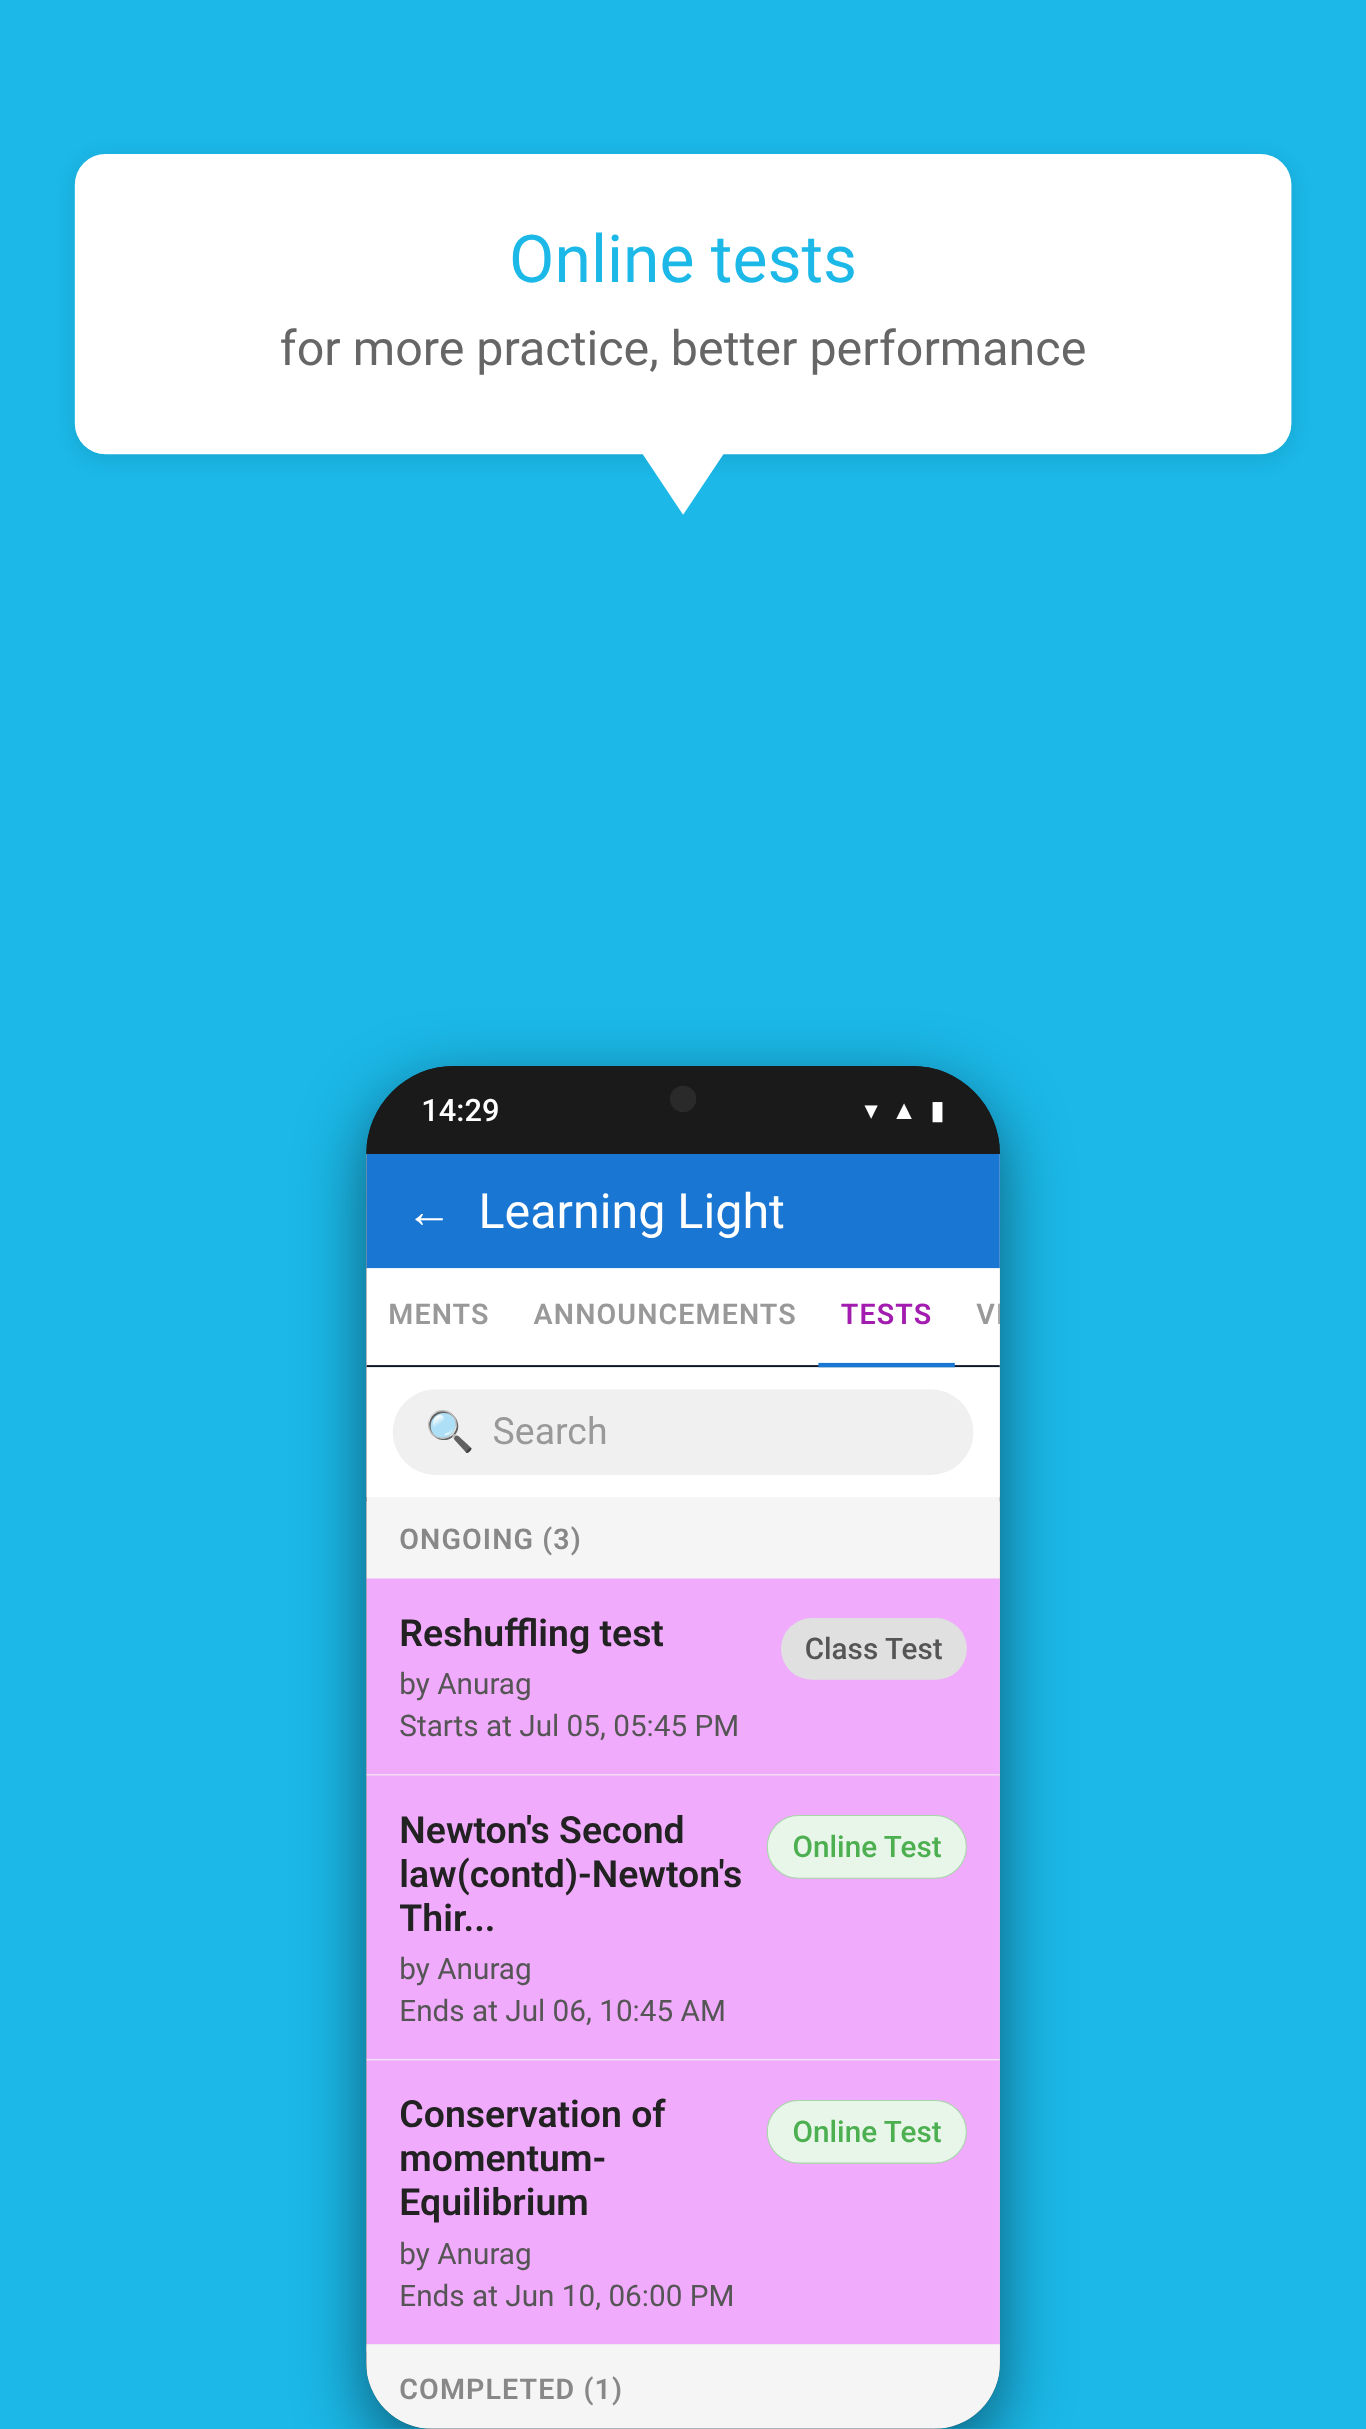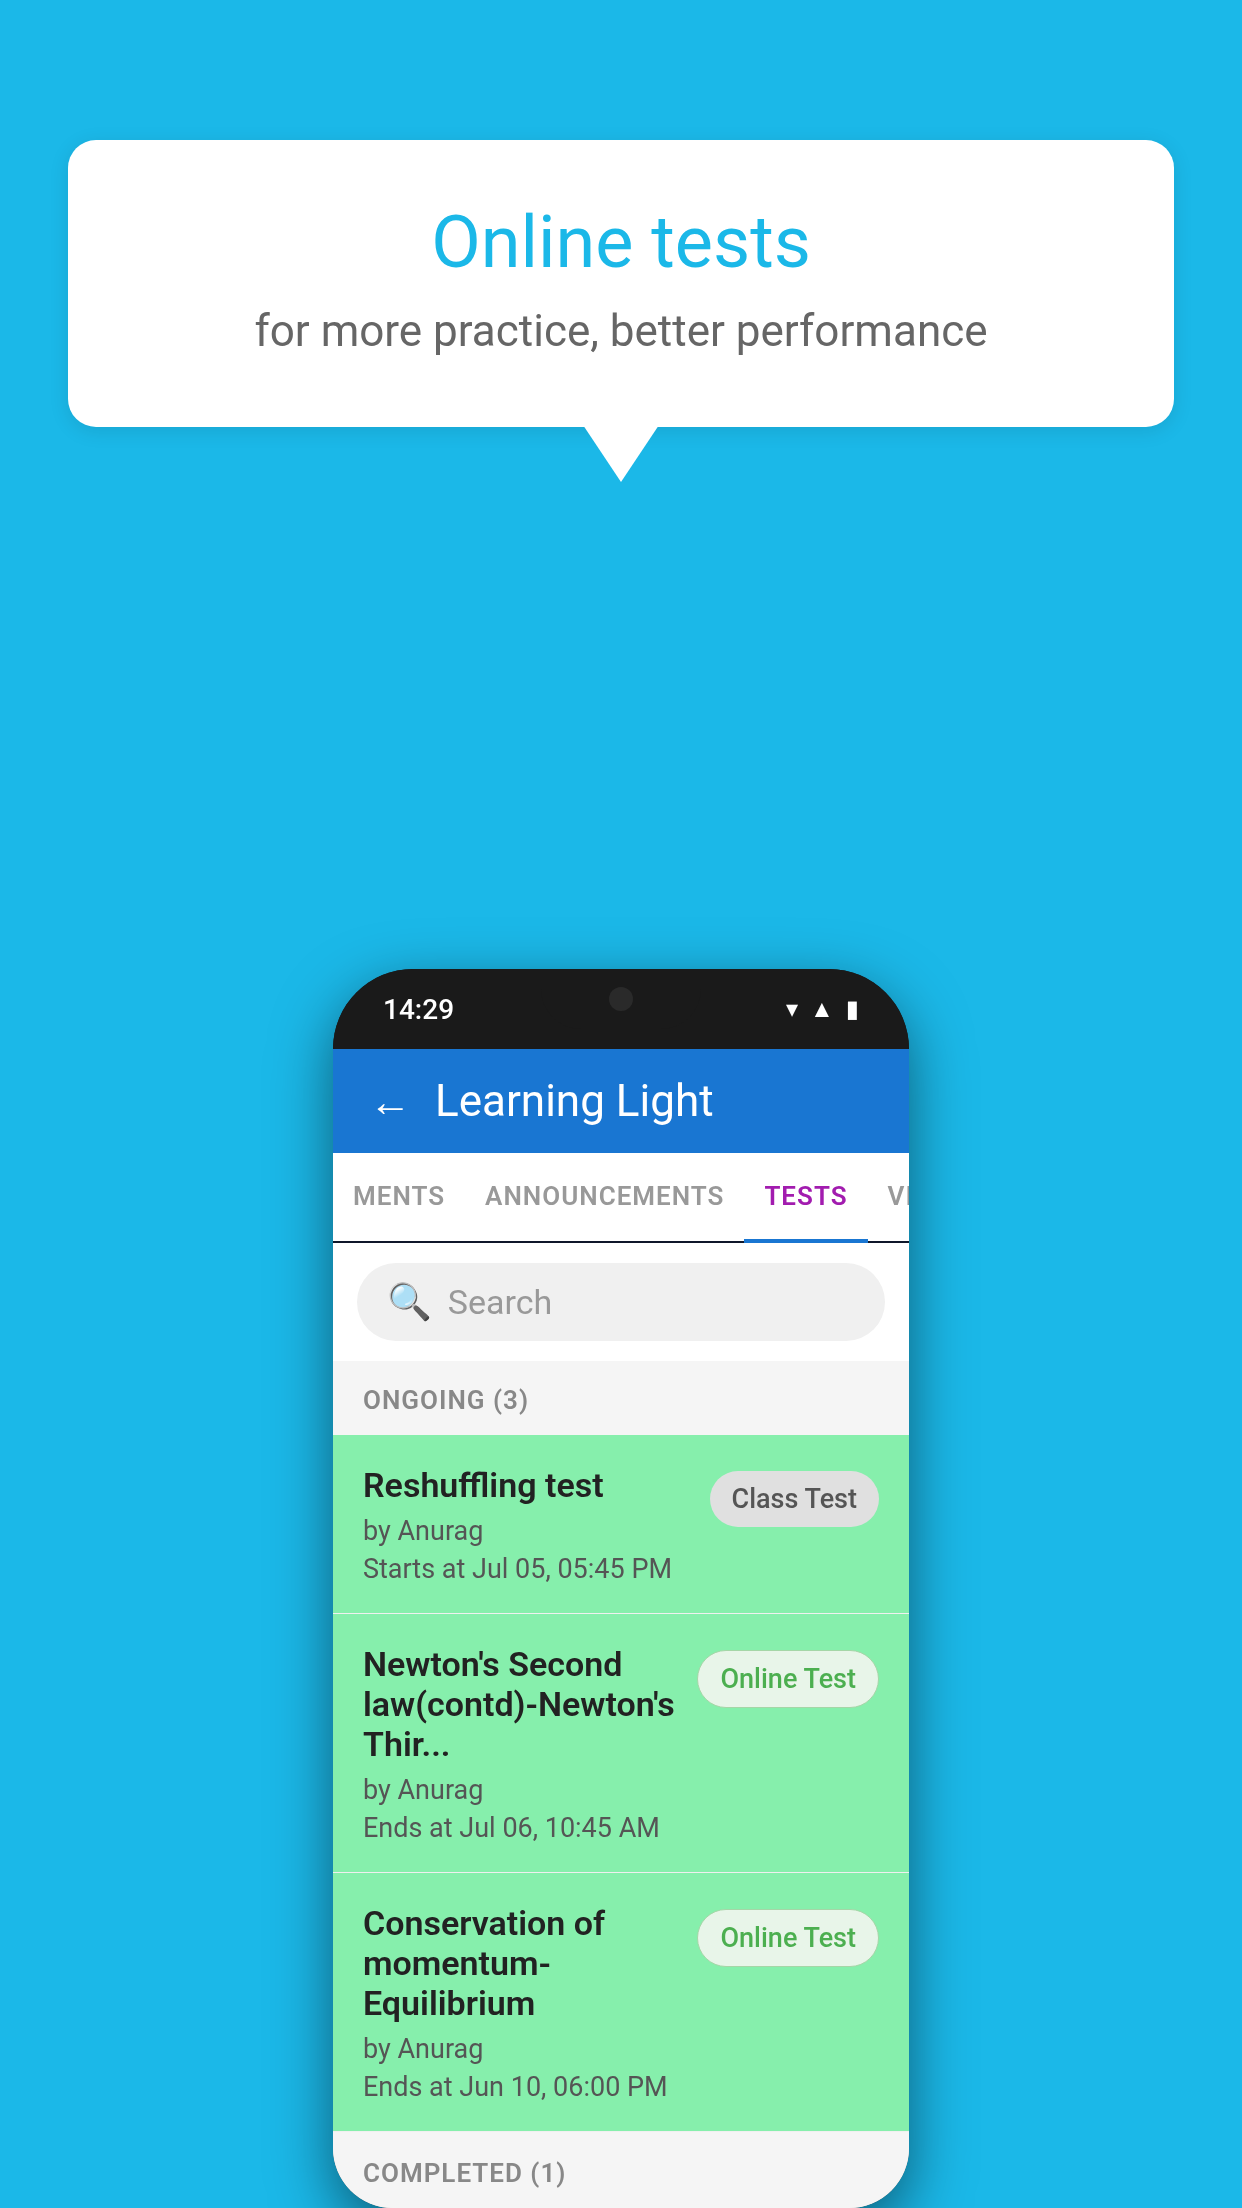--- a/index.html
+++ b/index.html
@@ -38,21 +38,21 @@
       left: 50%;
       transform: translateX(-50%);
       width: 0;
       height: 0;
       border-left: 40px solid transparent;
       border-right: 40px solid transparent;
       border-top: 60px solid white;
     }
 
     .speech-bubble h1 {
-      font-size: 72px;
+      font-size: 60px;
       color: #1BB8E8;
       font-weight: 400;
       margin-bottom: 20px;
       text-align: center;
     }
 
     .speech-bubble p {
       font-size: 44px;
       color: #666;
       font-weight: 400;
@@ -207,21 +207,21 @@
       padding: 20px 30px;
       font-size: 26px;
       color: #888;
       font-weight: 600;
       letter-spacing: 1px;
       background: #f5f5f5;
     }
 
     
     .test-list {
-      background: #86efac;
+      background: #f0abfc;
     }
 
     .test-item {
       padding: 30px 30px 28px;
       border-bottom: 1px solid #f0f0f0;
       display: flex;
       justify-content: space-between;
       align-items: flex-start;
     }
 

